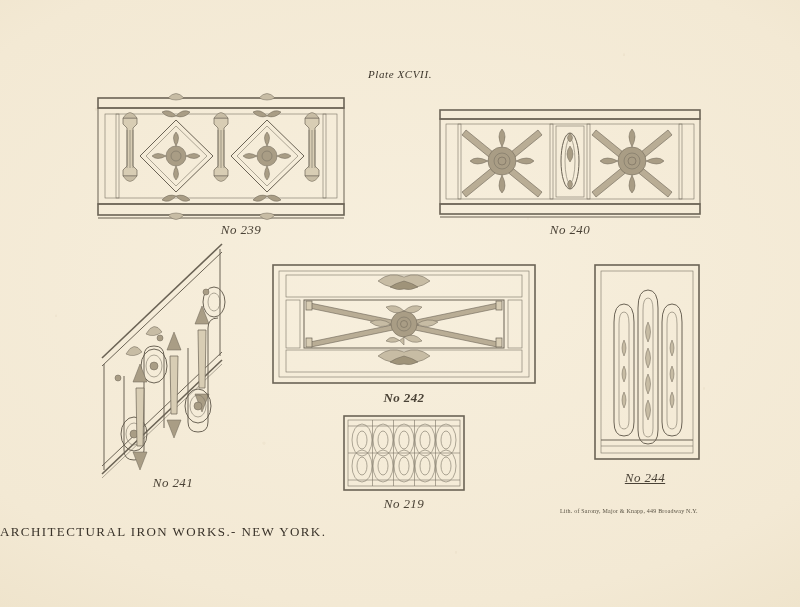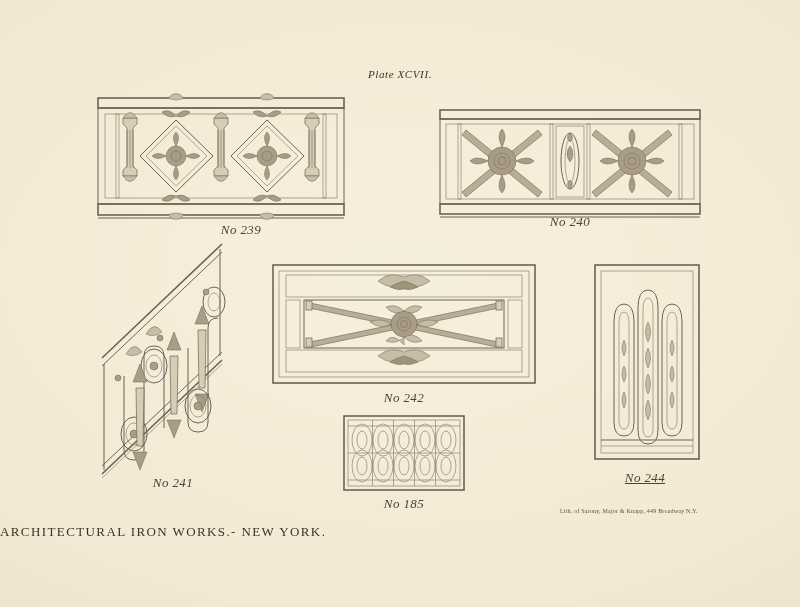--- a/index.html
+++ b/index.html
@@ -232,21 +232,21 @@
       <g>
         <rect class="lnt" x="118" y="18" width="28" height="71" fill="#ece2cb"></rect>
         <ellipse class="ln" cx="132" cy="53" rx="9" ry="28"></ellipse>
         <ellipse class="lnt" cx="132" cy="53" rx="5" ry="22"></ellipse>
         <path class="orn" d="M132 38 q6 8 0 16 q-6 -8 0 -16z"></path>
         <path class="orn" d="M132 25 q5 5 0 9 q-5 -4 0 -9z"></path>
         <path class="orn" d="M132 81 q5 -5 0 -9 q-5 4 0 9z"></path>
       </g>
     </svg>
   </div>
-  <div class="caption" style="left:525px; top:214px; width:90px;">No 240</div>
+  <div class="caption" style="left:525px; top:222px; width:90px;">No 240</div>
 
   <div class="fig" style="left:96px; top:238px;">
     <svg width="140" height="250" viewBox="0 0 140 250">
 
       <path class="ln2" d="M6 120 L126 6" fill="none"></path>
       <path class="ln" d="M6 128 L126 14" fill="none"></path>
 
       <path class="ln2" d="M6 236 L126 122" fill="none"></path>
       <path class="ln" d="M6 228 L126 114" fill="none"></path>
       <line class="lnt" x1="6" y1="240" x2="126" y2="126"></line>
@@ -339,21 +339,21 @@
       </g>
 
       <g class="shade">
         <rect x="36" y="39" width="6" height="9"></rect>
         <rect x="226" y="39" width="6" height="9"></rect>
         <rect x="36" y="76" width="6" height="9"></rect>
         <rect x="226" y="76" width="6" height="9"></rect>
       </g>
     </svg>
   </div>
-  <div class="caption" style="left:359px; top:390px; width:90px;">No 242</div>
+  <div class="caption" style="left:359px; top:390px; width:90px;font-weight:bold;">No 242</div>
 
   <div class="fig" style="left:342px; top:414px;">
     <svg width="124" height="78" viewBox="0 0 124 78">
       <rect class="ln2" x="2" y="2" width="120" height="74" fill="#ebe0c8"></rect>
       <rect class="lnt" x="6" y="6" width="112" height="66" fill="none"></rect>
       <g>
         <g>
           <ellipse class="lnt" cx="20" cy="26" rx="10" ry="16" fill="#d9cdb2"></ellipse>
           <ellipse class="lnt" cx="20" cy="52" rx="10" ry="16" fill="#d9cdb2"></ellipse>
           <ellipse class="lnt" cx="20" cy="26" rx="5" ry="9" fill="#bfb298"></ellipse>
@@ -388,21 +388,21 @@
         <line x1="6" y1="39" x2="118" y2="39"></line>
         <line x1="6" y1="12" x2="118" y2="12"></line>
         <line x1="6" y1="66" x2="118" y2="66"></line>
         <line x1="30.5" y1="6" x2="30.5" y2="72"></line>
         <line x1="51.5" y1="6" x2="51.5" y2="72"></line>
         <line x1="72.5" y1="6" x2="72.5" y2="72"></line>
         <line x1="93.5" y1="6" x2="93.5" y2="72"></line>
       </g>
     </svg>
   </div>
-  <div class="caption" style="left:359px; top:496px; width:90px;">No 185</div>
+  <div class="caption" style="left:359px; top:496px; width:90px;">No 219</div>
 
   <div class="fig" style="left:592px; top:262px;">
     <svg width="110" height="200" viewBox="0 0 110 200">
       <rect class="ln2" x="3" y="3" width="104" height="194" fill="none"></rect>
       <rect class="lnt" x="9" y="9" width="92" height="182" fill="none"></rect>
 
       <g>
         <path class="ln" d="M22 60 q0 -18 10 -18 q10 0 10 18 L42 160 q0 14 -10 14 q-10 0 -10 -14 Z" fill="#e9dec6"></path>
         <path class="lnt" d="M27 62 q0 -12 5 -12 q5 0 5 12 L37 158 q0 9 -5 9 q-5 0 -5 -9 Z" fill="#d6caaf"></path>
         <path class="ln" d="M46 46 q0 -18 10 -18 q10 0 10 18 L66 168 q0 14 -10 14 q-10 0 -10 -14 Z" fill="#e9dec6"></path>

